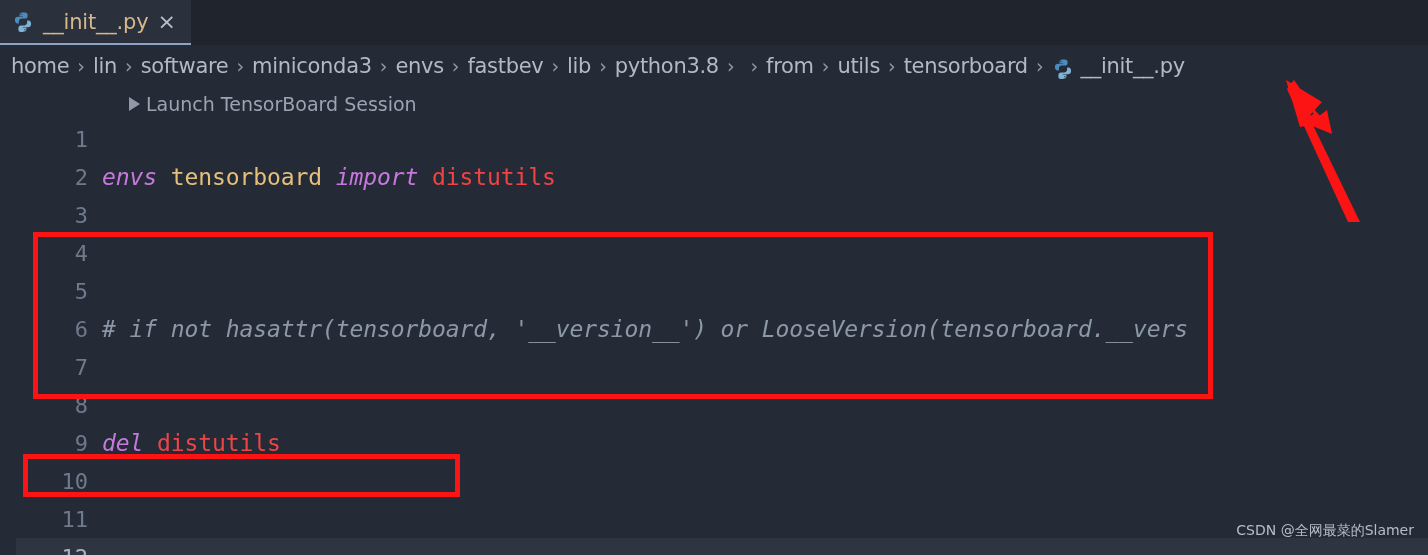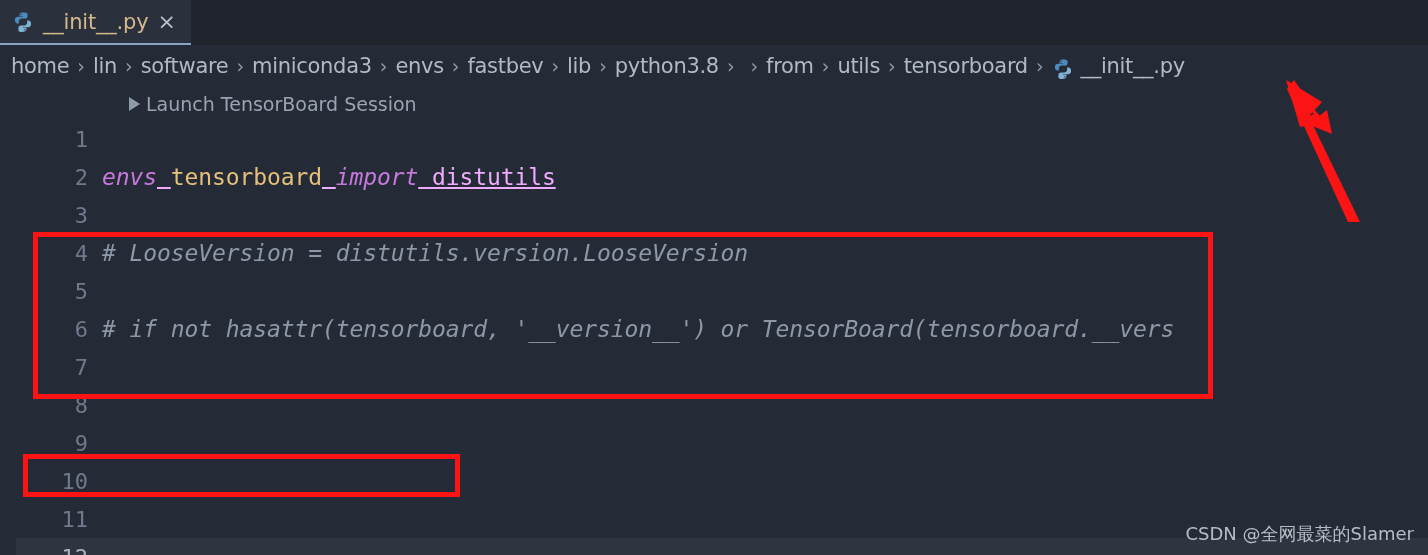--- a/index.html
+++ b/index.html
@@ -118,21 +118,21 @@
   .row.active .gutter { color: #a7b2c2; }
   .code {
     font-family: "DejaVu Sans Mono", monospace;
     font-size: 23px;
     color: #c3cbd6;
     white-space: pre;
     letter-spacing: -0.1px;
   }
   .kw   { color: #c678dd; font-style: italic; }
   .mod  { color: #e5c07b; }
-  .name { color: #f0abfc; text-decoration: underline; }
+  .name { color: #ef4444; }
   .cmt  { color: #8c98a8; font-style: italic; }
 
   
   #lens {
     height: 33px;
     display: flex;
     align-items: center;
     padding-left: 113px;
   }
   #lens .tri {
@@ -161,21 +161,21 @@
     width: 120px; height: 150px;
     pointer-events: none;
   }
 
   
   #watermark {
     position: absolute;
     right: 14px;
     top: 522px;
     font-family: "DejaVu Sans", sans-serif;
-    font-size: 18px;
+    font-size: 14px;
     color: #cfd6de;
     opacity: 0.85;
     white-space: nowrap;
   }
 </style>
 </head>
 <body>
 
 <div id="tabbar">
   <div id="tab">
@@ -233,39 +233,39 @@
       <div class="row">
         <div class="gutter">2</div>
         <div class="code"><span class="kw">envs</span><span class="name"> </span><span class="mod">tensorboard</span><span class="name"> </span><span class="kw">import</span><span class="name"> </span><span class="name">distutils</span></div>
       </div>
       <div class="row">
         <div class="gutter">3</div>
         <div class="code"></div>
       </div>
       <div class="row">
         <div class="gutter">4</div>
-        <div class="code"><span class="cmt"># LooseVersion = distutils.version.LooseVersion</span></div>
       </div>
       <div class="row">
         <div class="gutter">5</div>
         <div class="code"></div>
       </div>
       <div class="row">
         <div class="gutter">6</div>
-        <div class="code"><span class="cmt"># if not hasattr(tensorboard, '__version__') or TensorBoard(tensorboard.__vers</span></div>
+        <div class="code"><span class="cmt"># if not hasattr(tensorboard, '__version__') or LooseVersion(tensorboard.__vers</span></div>
       </div>
       <div class="row">
         <div class="gutter">7</div>
       </div>
       <div class="row">
         <div class="gutter">8</div>
         <div class="code"></div>
       </div>
       <div class="row">
         <div class="gutter">9</div>
+        <div class="code"><span class="kw">del</span><span class="name"> </span><span class="name">distutils</span></div>
       </div>
       <div class="row">
         <div class="gutter">10</div>
       </div>
       <div class="row">
         <div class="gutter">11</div>
       </div>
       <div class="row active">
         <div class="gutter">12</div>
         <div class="code"></div>

